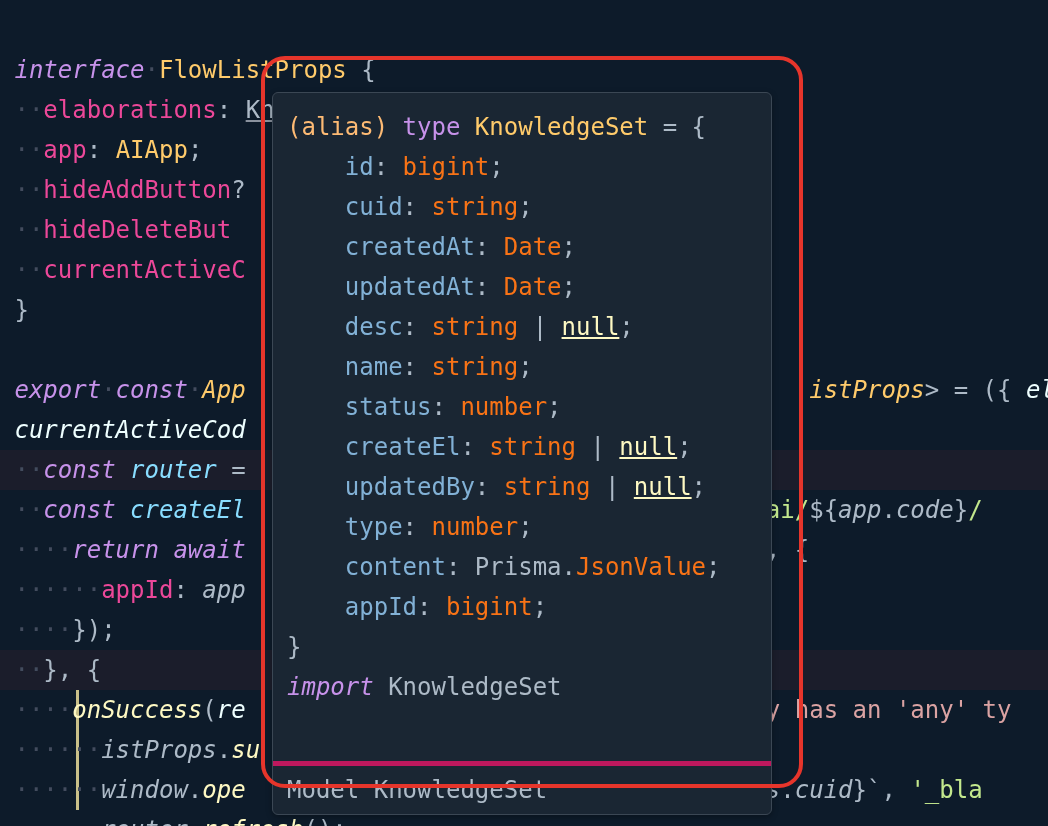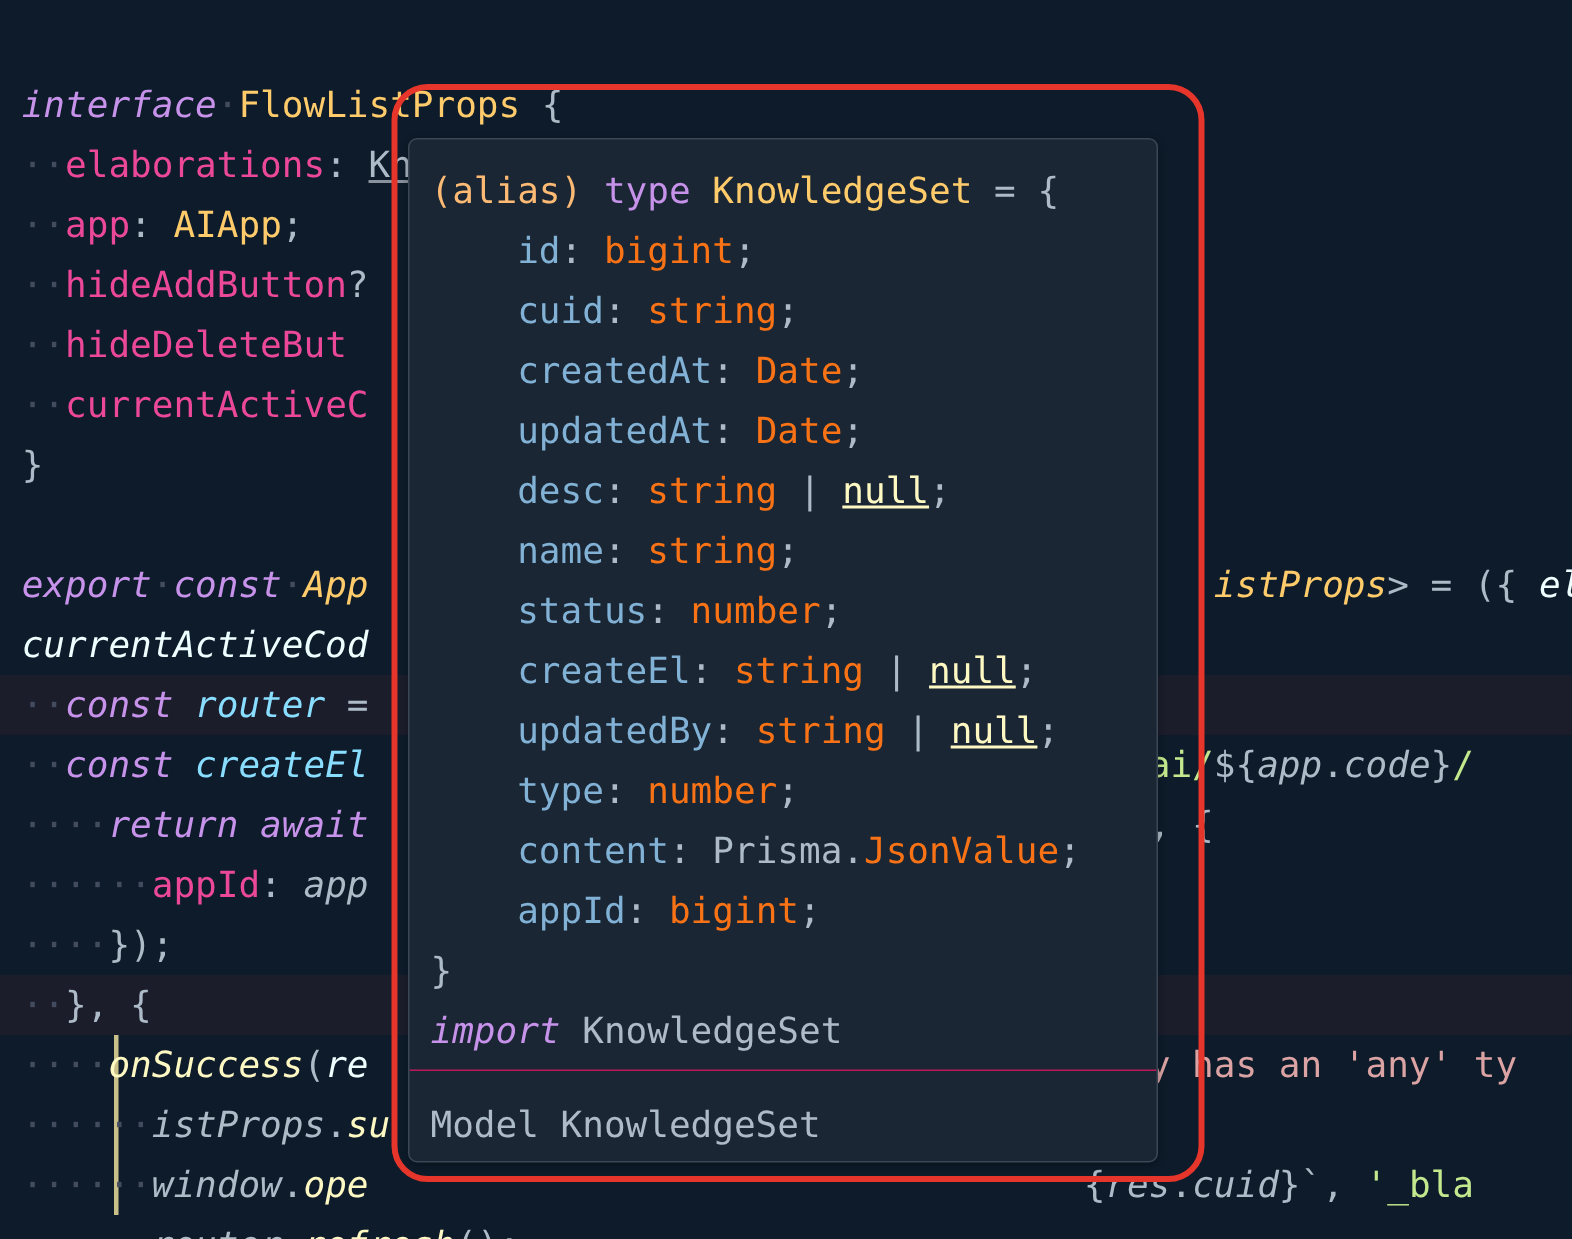--- a/index.html
+++ b/index.html
@@ -42,24 +42,25 @@
   overflow:hidden;
   box-shadow:0 2px 6px rgba(0,0,0,.3);
 }
 .tooltip-content {
   padding:14px 16px 6px 14px;
   white-space:pre;
   line-height:40px;
   font-size:24px;
 }
 .tooltip-subheader {
-  border-top:1px solid #be185d;
-  padding:22px 14px 10px 14px;
+  border-top:5px solid #be185d;
+  padding:10px 14px 10px 14px;
   font-size:24px;
   color:#adbac7;
+  margin-top:48px;
 }
 .kw-alias  { color:#fdba74; }
 .kw-type   { color:#c792ea; }
 .tt-id     { color:#ffcb6b; }
 .tt-prop   { color:#82b1d6; }
 .tt-vtype  { color:#f97316;margin-top:16px; }
 .tt-null   { color:#fef9c3;text-decoration:underline; }
 .tt-punc   { color:#adbac7; }
 
 .annotation-box {

